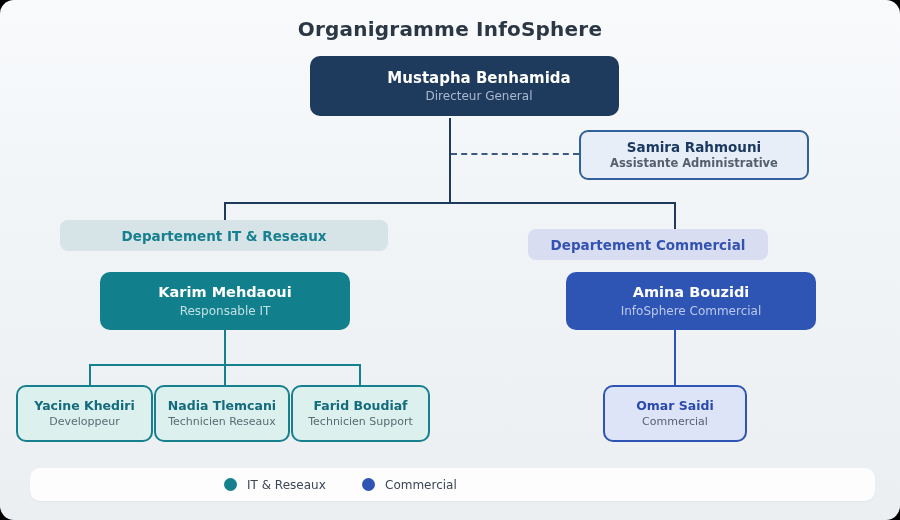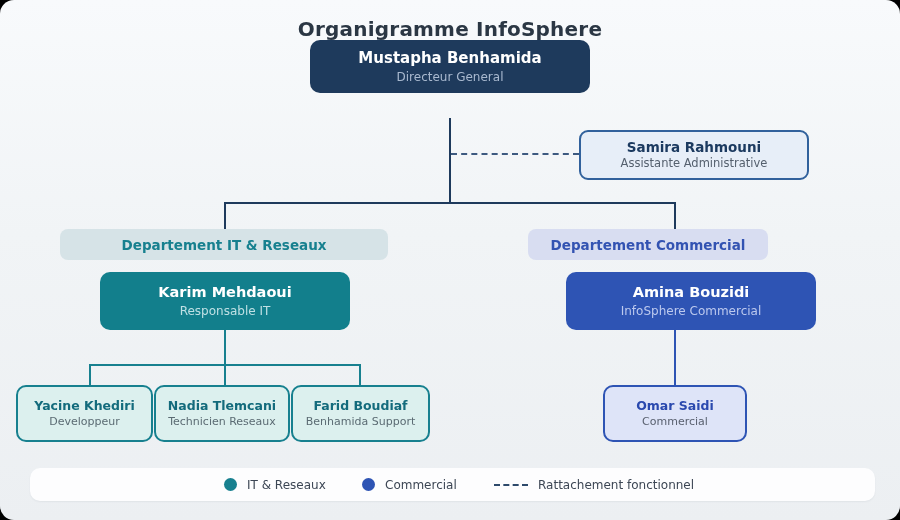--- a/index.html
+++ b/index.html
@@ -10,32 +10,32 @@
   
   .line{position:absolute;background:#1e3a5c;}
   .line.teal{background:#17808f;}
   .line.blue{background:#2e54b4;}
   .dashline{position:absolute;height:0;border-top:2px dashed #3d5a80;background:none;}
   
   .node{position:absolute;display:flex;flex-direction:column;justify-content:center;
         align-items:center;text-align:center;border-radius:10px;line-height:1.35;}
   .node .nm{font-weight:bold;}
   
-  .n-director{left:310px;top:40px;width:280px;height:53px;background:#1e3a5c;}
+  .n-director{left:310px;top:56px;width:280px;height:60px;background:#1e3a5c;padding-left:29px;}
   .n-director .nm{color:#ffffff;font-size:15px;}
   .n-director .rl{color:#a9b9cf;font-size:12px;}
   
   .n-assistant{left:579px;top:130px;width:230px;height:50px;background:#e7eef8;
       border:2px solid #31619c;border-radius:9px;box-sizing:border-box;}
   .n-assistant .nm{color:#1c3a60;font-size:13.5px;}
-  .n-assistant .rl{color:#55606e;font-size:11.5px;}
+  .n-assistant .rl{color:#55606e;font-size:11.5px;font-weight:bold;}
   
   .dept{position:absolute;height:31px;border-radius:8px;display:flex;align-items:center;
         justify-content:center;font-weight:bold;font-size:13.5px;}
-  .dept-it{left:60px;top:229px;width:328px;background:#d6e3e7;color:#17808f;}
+  .dept-it{left:60px;top:220px;width:328px;background:#d6e3e7;color:#17808f;}
   .dept-com{left:528px;top:229px;width:240px;background:#d8ddf1;color:#3353b2;}
   
   .n-itmgr{left:100px;top:272px;width:250px;height:58px;background:#127f8c;}
   .n-itmgr .nm{color:#fff;font-size:14.5px;}
   .n-itmgr .rl{color:#bfe0e4;font-size:12px;}
   .n-commgr{left:550px;top:272px;width:250px;height:58px;background:#2e54b4;margin-left:16px;}
   .n-commgr .nm{color:#fff;font-size:14.5px;}
   .n-commgr .rl{color:#bcc9ee;font-size:12px;}
   
   .staff{height:57px;border-radius:10px;box-sizing:border-box;}
@@ -103,36 +103,32 @@
   <div class="node staff staff-it s1">
     <span class="nm">Yacine Khediri</span>
     <span class="rl">Developpeur</span>
   </div>
   <div class="node staff staff-it s2">
     <span class="nm">Nadia Tlemcani</span>
     <span class="rl">Technicien Reseaux</span>
   </div>
   <div class="node staff staff-it s3">
     <span class="nm">Farid Boudiaf</span>
-    <span class="rl">Benhamida Support</span>
+    <span class="rl">Technicien Support</span>
   </div>
 
   <div class="node staff staff-com">
     <span class="nm">Omar Saidi</span>
     <span class="rl">Commercial</span>
   </div>
 
   <div class="legend">
     <div class="leg-item leg-2">
       <span class="leg-dot" style="background: rgb(23, 128, 143);"></span>
       <span>IT &amp; Reseaux</span>
     </div>
     <div class="leg-item leg-3">
       <span class="leg-dot" style="background: rgb(46, 84, 180);"></span>
       <span>Commercial</span>
     </div>
-    <div class="leg-item leg-4">
-      <span class="leg-dash"></span>
-      <span>Rattachement fonctionnel</span>
-    </div>
   </div>
 
 </div>
 
 </body></html>

